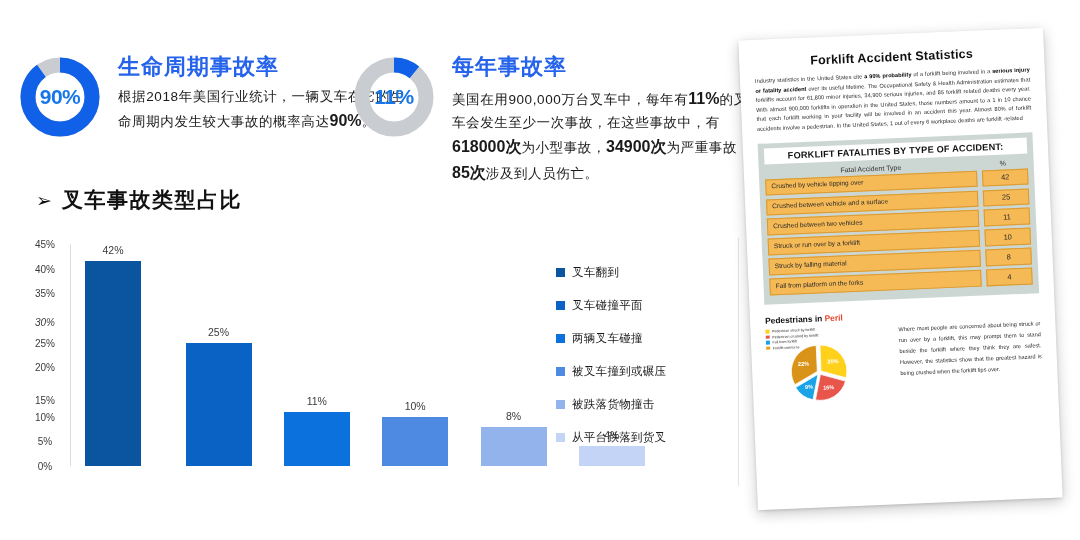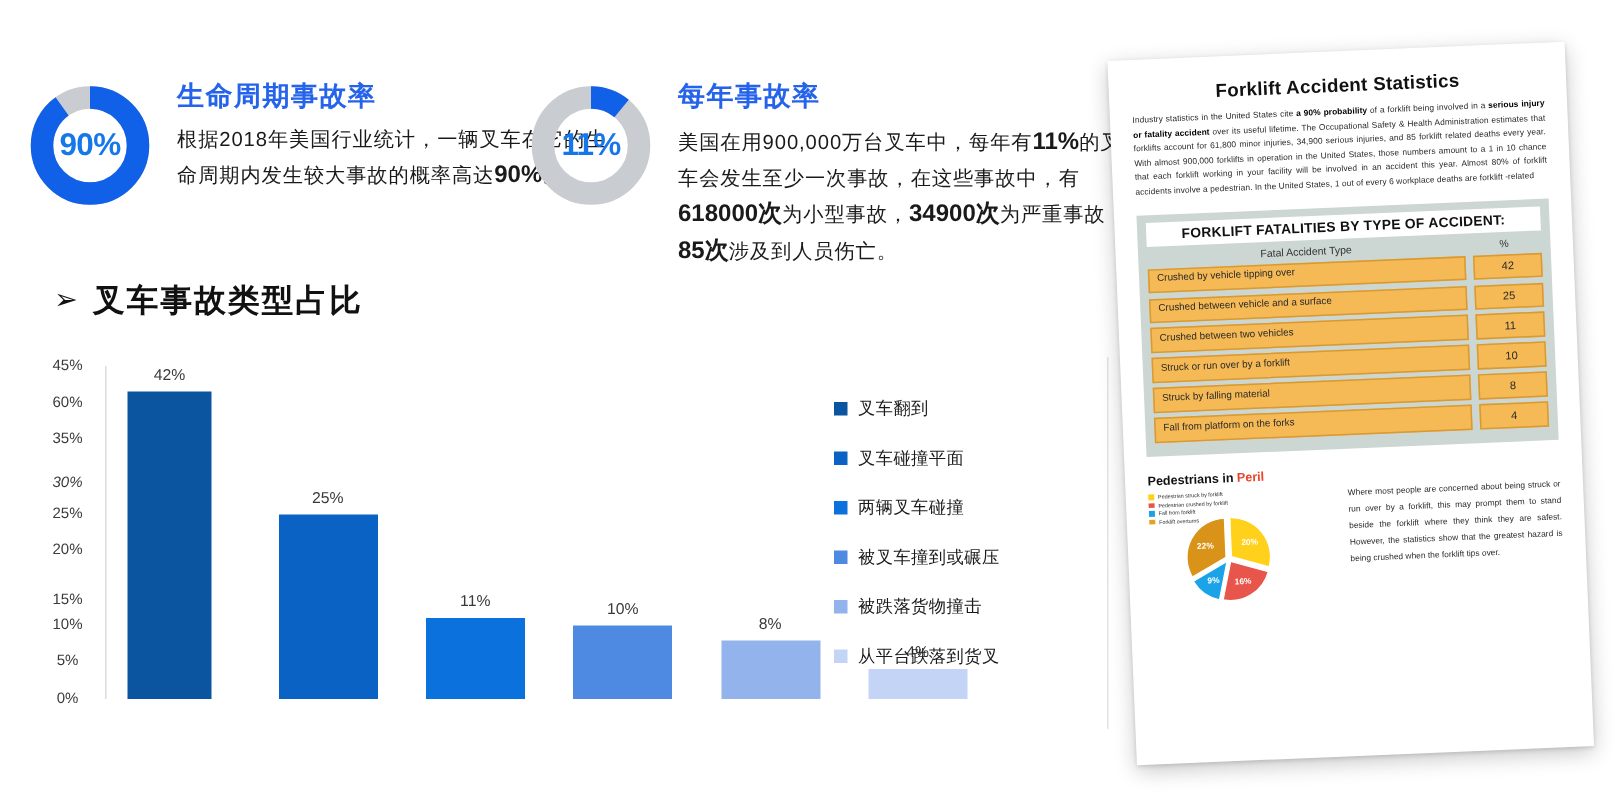--- a/index.html
+++ b/index.html
@@ -21,21 +21,21 @@
   .donut-label {
     position: absolute; left: 0; top: 0; width: 100%; height: 100%;
     display: flex; align-items: center; justify-content: center;
     font-weight: bold; color: #1677ea; letter-spacing: -0.5px;
   }
   #donut-a .donut-label { font-size: 21px; }
   #donut-b .donut-label { font-size: 21px; }
 
   .kpi-text { margin-left: 16px; }
   .kpi-title {
-    font-size: 18px; font-weight: bold; color: #2563eb;
+    font-size: 22px; font-weight: bold; color: #2563eb;
     letter-spacing: 1px; line-height: 1.1; margin-bottom: 7px;
   }
   .kpi-body {
     font-size: 13.5px; color: #1a1a1a; line-height: 1.62;
     letter-spacing: 0.6px; max-width: 290px;
   }
   .kpi-body b { font-weight: bold; font-size: 16px; letter-spacing: 0; }
   #kpi-b .kpi-body { max-width: 300px; }
 
   
@@ -208,21 +208,21 @@
   <div id="chart-panel">
     <div class="y-axis" id="y-axis">
         <div class="y-tick" style="top: 222px;">0%</div>
         <div class="y-tick" style="top: 197.333px;">5%</div>
         <div class="y-tick" style="top: 172.667px;">10%</div>
         <div class="y-tick" style="top: 156px;">15%</div>
         <div class="y-tick" style="top: 123.333px;">20%</div>
         <div class="y-tick" style="top: 98.6667px;">25%</div>
         <div class="y-tick" style="top: 78px; font-style: italic;">30%</div>
         <div class="y-tick" style="top: 49.3333px;">35%</div>
-        <div class="y-tick" style="top: 24.6667px;">60%</div>
+        <div class="y-tick" style="top: 24.6667px;">40%</div>
         <div class="y-tick" style="top: 0px;">45%</div>
       </div>
     <div class="axis-line"></div>
     <div class="plot" id="plot">
         <div class="bar-slot" style="left: 14px; width: 56px; height: 222px;">
           <div class="bar-val">42%</div>
           <div class="bar" style="height: 207.2px; background: rgb(11, 84, 159);"></div>
         </div>
         <div class="bar-slot" style="left: 114.5px; width: 66px; height: 222px;">
           <div class="bar-val">25%</div>

